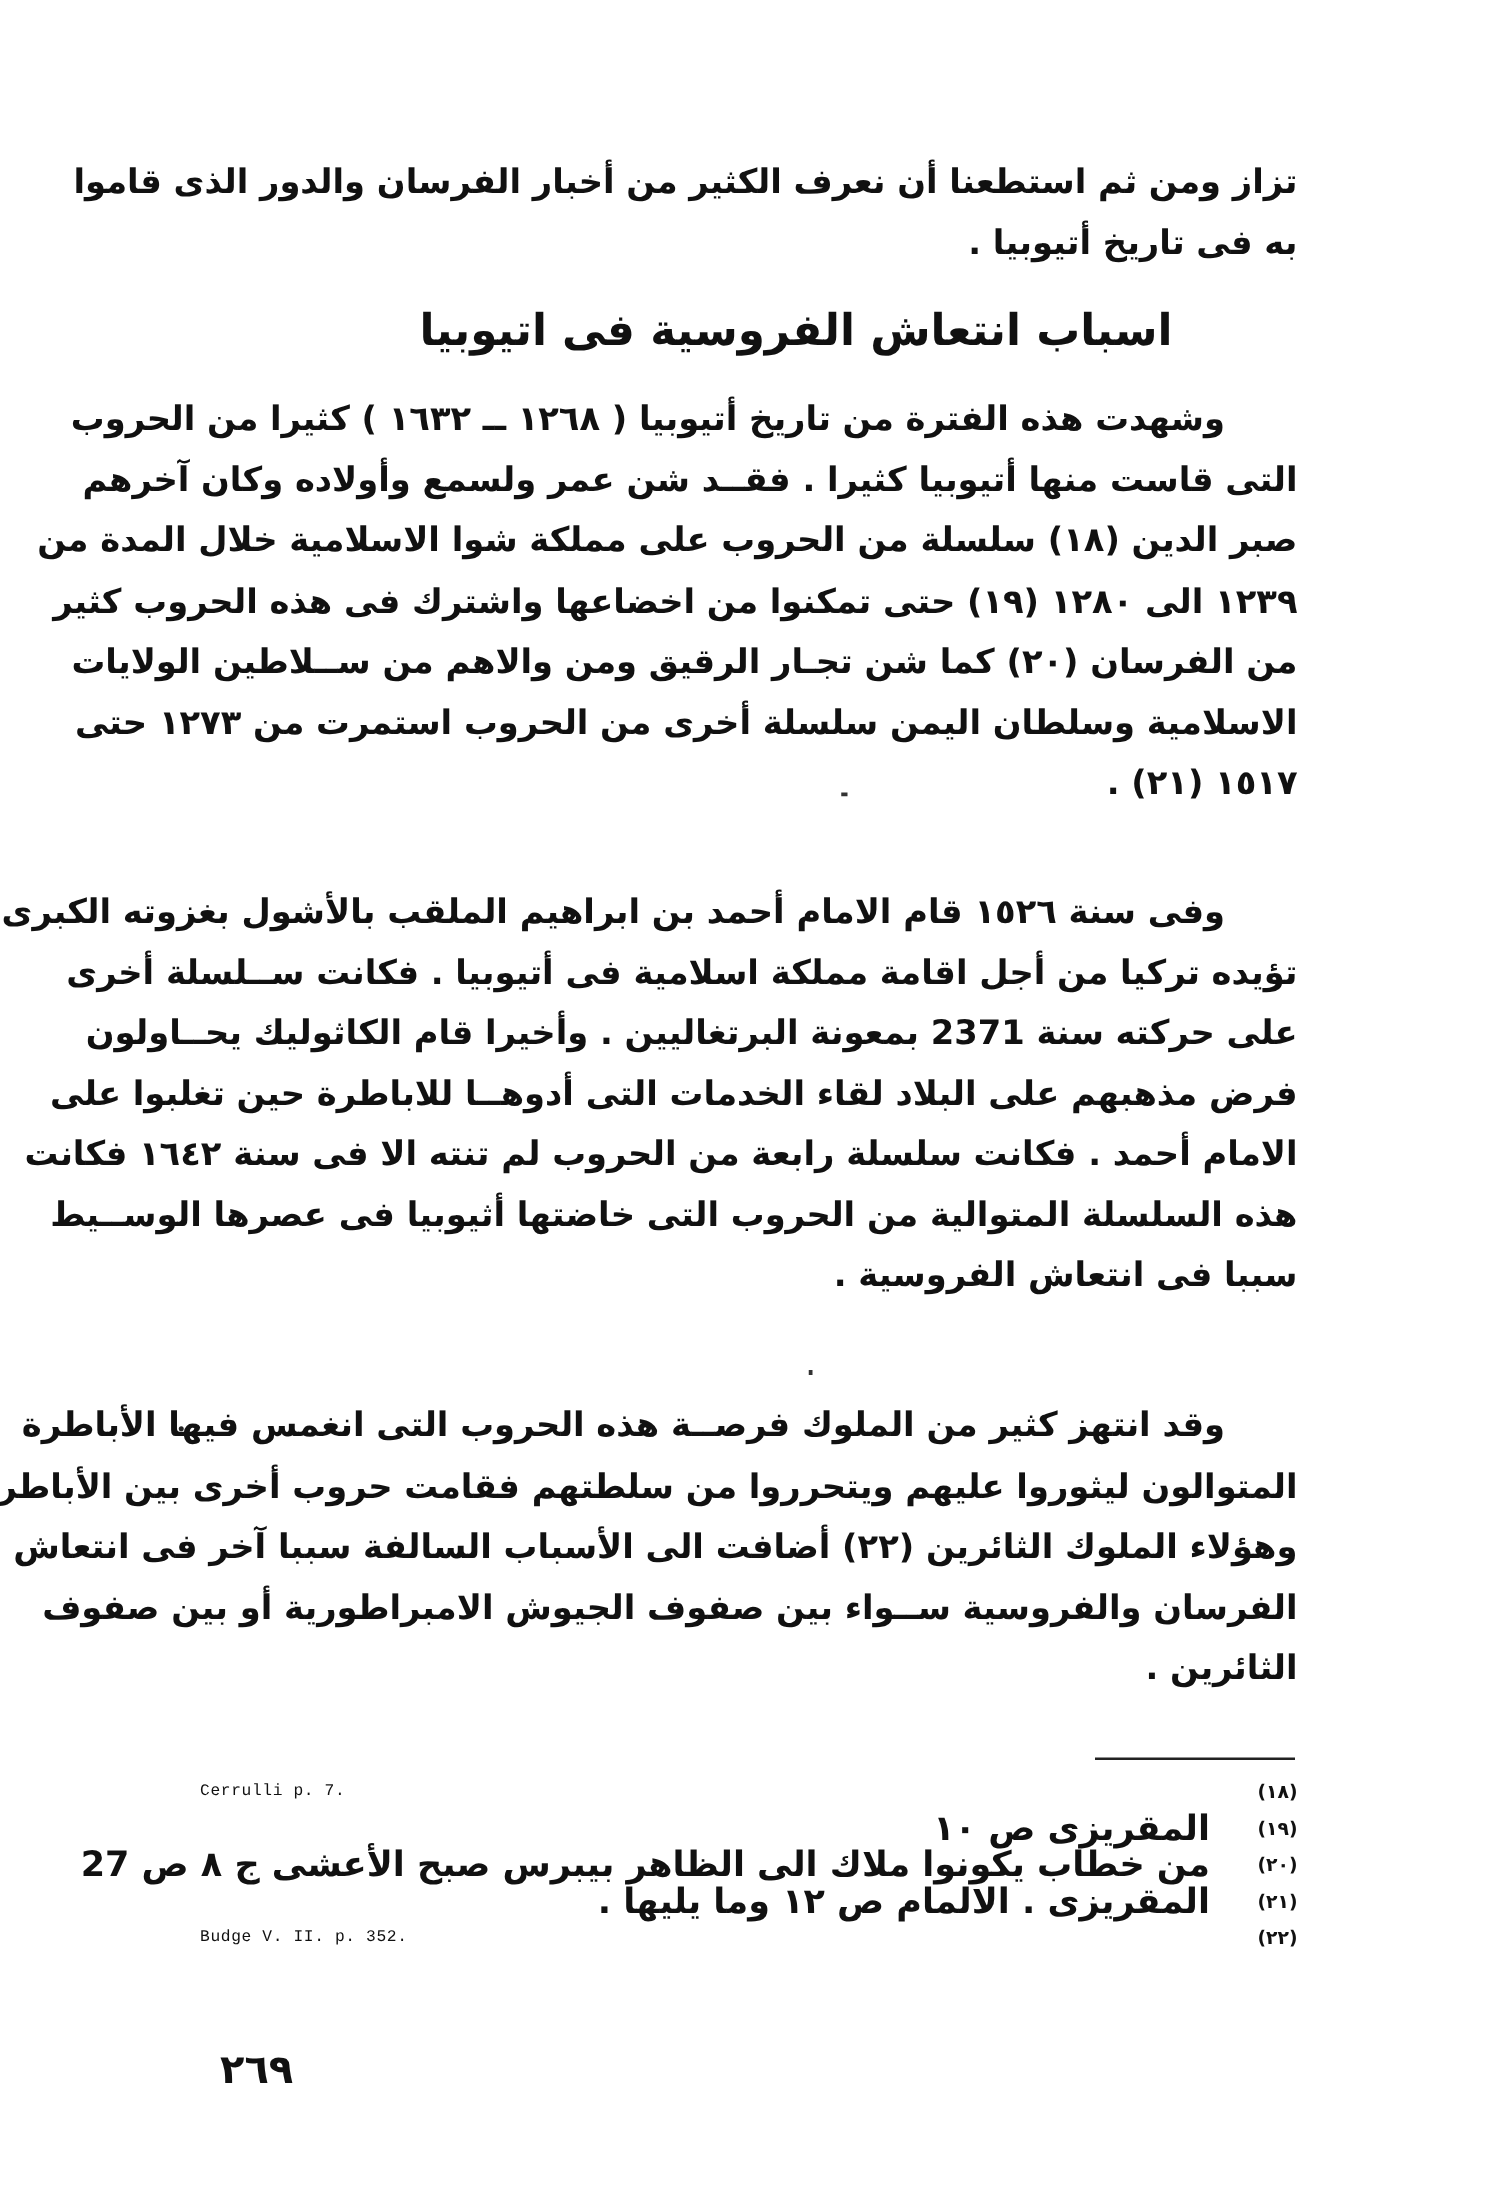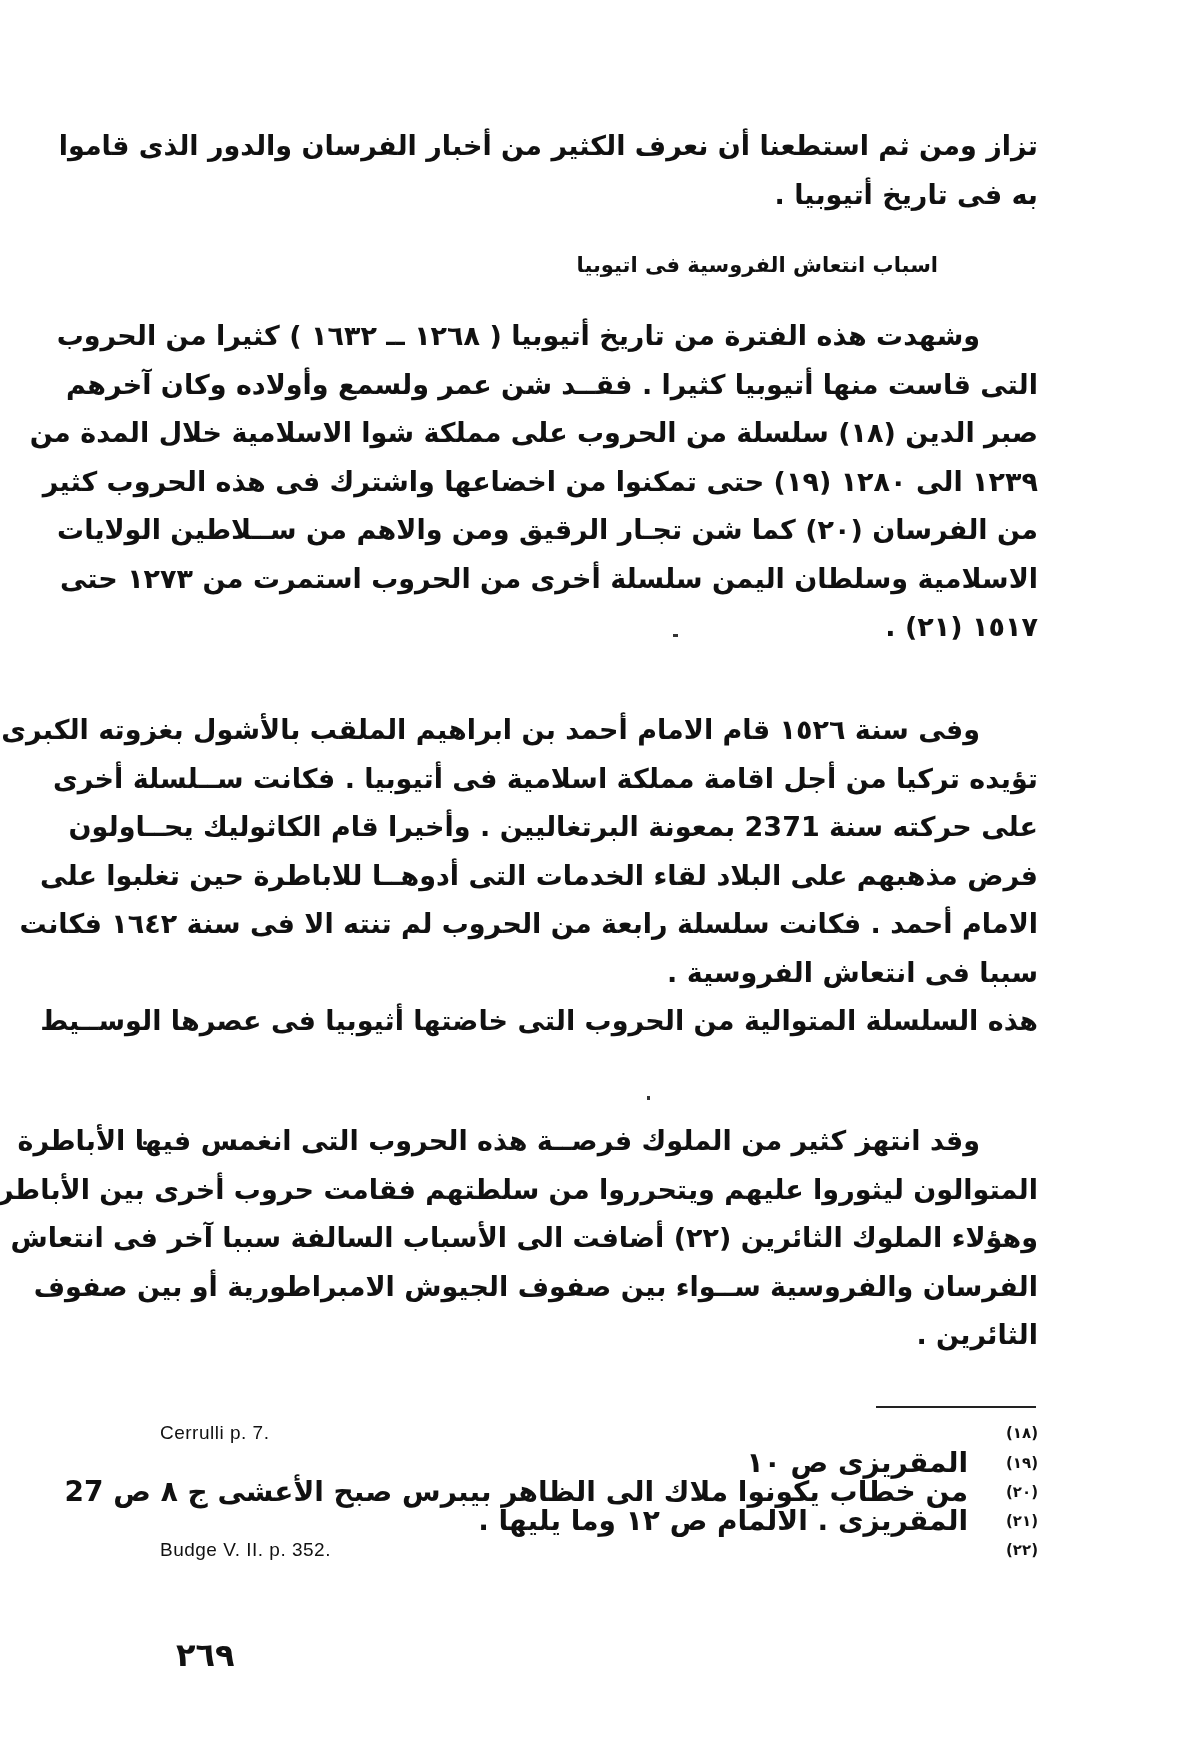--- a/index.html
+++ b/index.html
@@ -48,21 +48,21 @@
     .indent {
       padding-right: 58px;
     }
     .heading {
       position: absolute;
       top: 243px;
       right: 262px;
       direction: rtl;
       font-family: "DejaVu Sans", sans-serif;
       font-weight: bold;
-      font-size: 21px;
+      font-size: 35px;
       line-height: 44px;
       white-space: nowrap;
       text-align: right;
     }
     #intro { top: 122px; }
     #para1 { top: 312px; }
     #para2 { top: 706px; }
     #para3 { top: 1117px; }
 
     .stray-dot {
@@ -131,22 +131,22 @@
       font-weight: bold;
       font-size: 28px;
       line-height: 30px;
       white-space: nowrap;
     }
     .fn-latin {
       position: absolute;
       left: 0;
       top: 0;
       direction: ltr;
-      font-family: Liberation Sans, sans-serif;
-      font-size: 19px;
+      font-family: Liberation Mono, monospace;
+      font-size: 13px;
       line-height: 30px;
       white-space: nowrap;
       letter-spacing: 0.5px;
     }
     .page-number {
       position: absolute;
       left: 160px;
       top: 1640px;
       font-family: "DejaVu Sans", sans-serif;
       font-weight: bold;
@@ -177,22 +177,22 @@
     <span class="line">الاسلامية وسلطان اليمن سلسلة أخرى من الحروب استمرت من ١٢٧٣ حتى</span>
     <span class="line last">١٥١٧ (٢١) .</span>
   </div>
 
   <div class="text-block" id="para2">
     <span class="line indent">وفى سنة ١٥٢٦ قام الامام أحمد بن ابراهيم الملقب بالأشول بغزوته الكبرى</span>
     <span class="line">تؤيده تركيا من أجل اقامة مملكة اسلامية فى أتيوبيا . فكانت ســلسلة أخرى</span>
     <span class="line">على حركته سنة 2371 بمعونة البرتغاليين . وأخيرا قام الكاثوليك يحــاولون</span>
     <span class="line">فرض مذهبهم على البلاد لقاء الخدمات التى أدوهــا للاباطرة حين تغلبوا على</span>
     <span class="line">الامام أحمد . فكانت سلسلة رابعة من الحروب لم تنته الا فى سنة ١٦٤٢ فكانت</span>
+    <span class="line">هذه السلسلة المتوالية من الحروب التى خاضتها أثيوبيا فى عصرها الوســيط</span>
     <span class="line last">سببا فى انتعاش الفروسية .</span>
-    <span class="line">هذه السلسلة المتوالية من الحروب التى خاضتها أثيوبيا فى عصرها الوســيط</span>
   </div>
 
   <div class="text-block" id="para3">
     <span class="line indent">وقد انتهز كثير من الملوك فرصــة هذه الحروب التى انغمس فيها الأباطرة</span>
     <span class="line">المتوالون ليثوروا عليهم ويتحرروا من سلطتهم فقامت حروب أخرى بين الأباطرة</span>
     <span class="line">وهؤلاء الملوك الثائرين (٢٢) أضافت الى الأسباب السالفة سببا آخر فى انتعاش</span>
     <span class="line">الفرسان والفروسية ســواء بين صفوف الجيوش الامبراطورية أو بين صفوف</span>
     <span class="line last">الثائرين .</span>
   </div>
 

